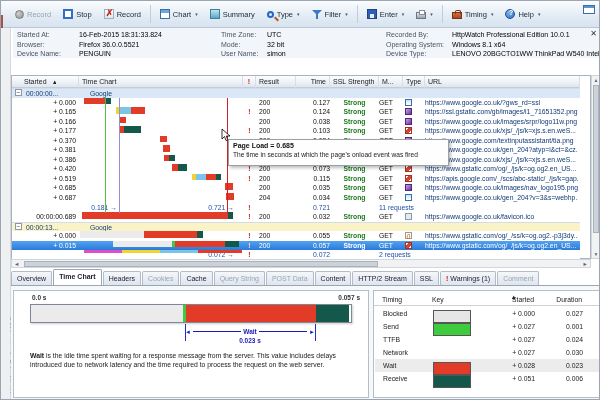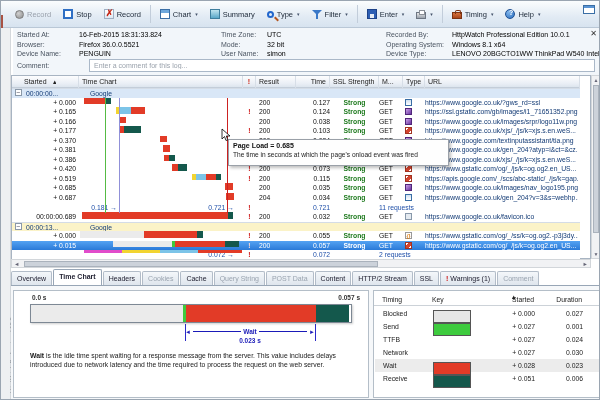--- a/index.html
+++ b/index.html
@@ -252,24 +252,20 @@
         <div class="info-row"><span class="info-label">User Name:</span><span class="info-value">simon</span></div>
       </div>
     <div class="info-col ic3">
         <div class="info-row"><span class="info-label">Recorded By:</span><span class="info-value">HttpWatch Professional Edition 10.0.1</span></div>
         <div class="info-row"><span class="info-label">Operating System:</span><span class="info-value">Windows 8.1 x64</span></div>
         <div class="info-row"><span class="info-label">Device Type:</span><span class="info-value">LENOVO 20BGCTO1WW ThinkPad W540 Intel</span></div>
       </div>
     <span class="info-x">✕</span>
   </div>
 
-  <div class="comment-row">
-    <span class="comment-label">Comment:</span>
-    <input class="comment-input" value="" placeholder="Enter a comment for this log..." style="">
-  </div>
 
   <div class="grid">
     <div class="ghead">
         <span class="h-started">Started</span>
         <span class="h-chart">Time Chart</span>
         <span class="h-warn">!</span>
         <span class="h-result">Result</span>
         <span class="h-time">Time</span>
         <span class="h-ssl">SSL Strength</span>
         <span class="h-method">M...</span>

